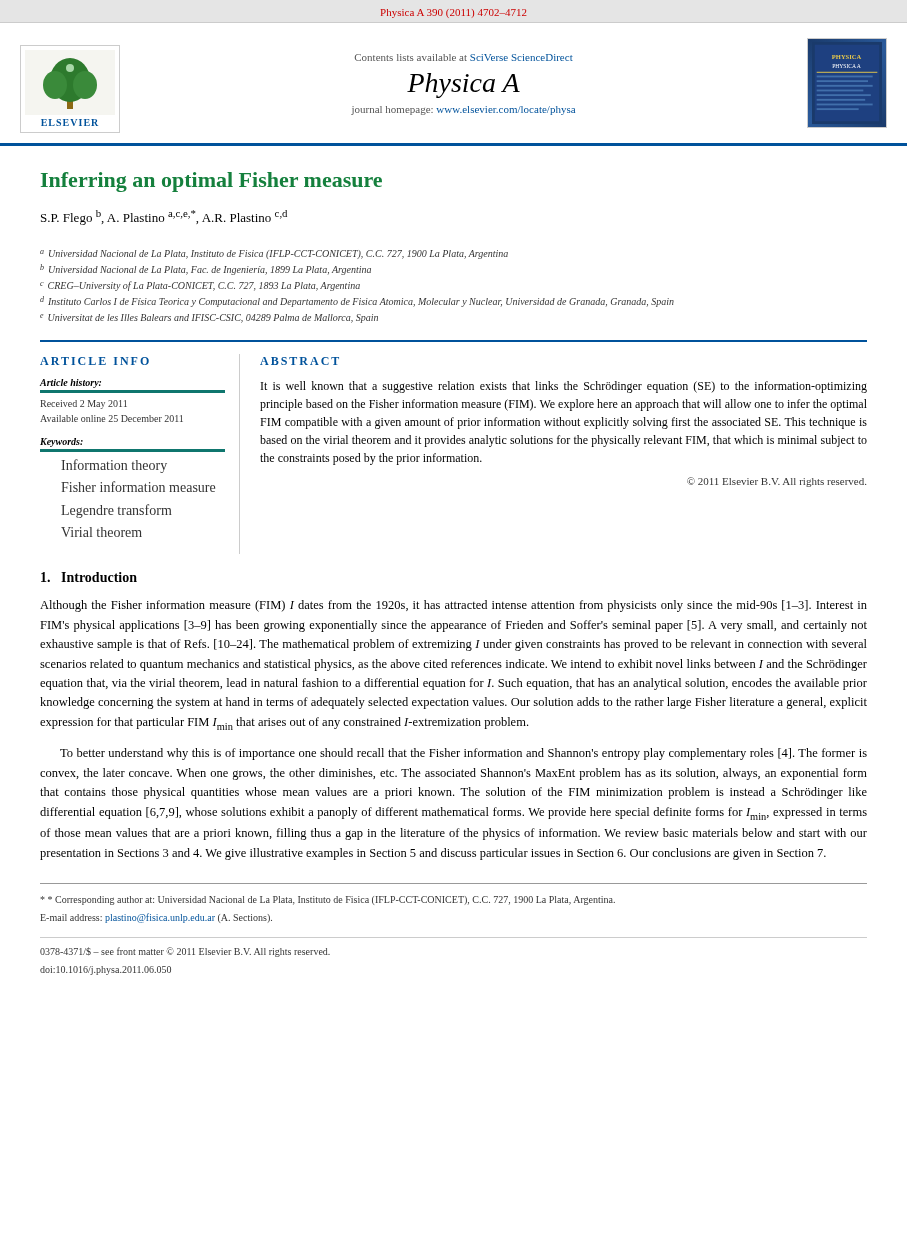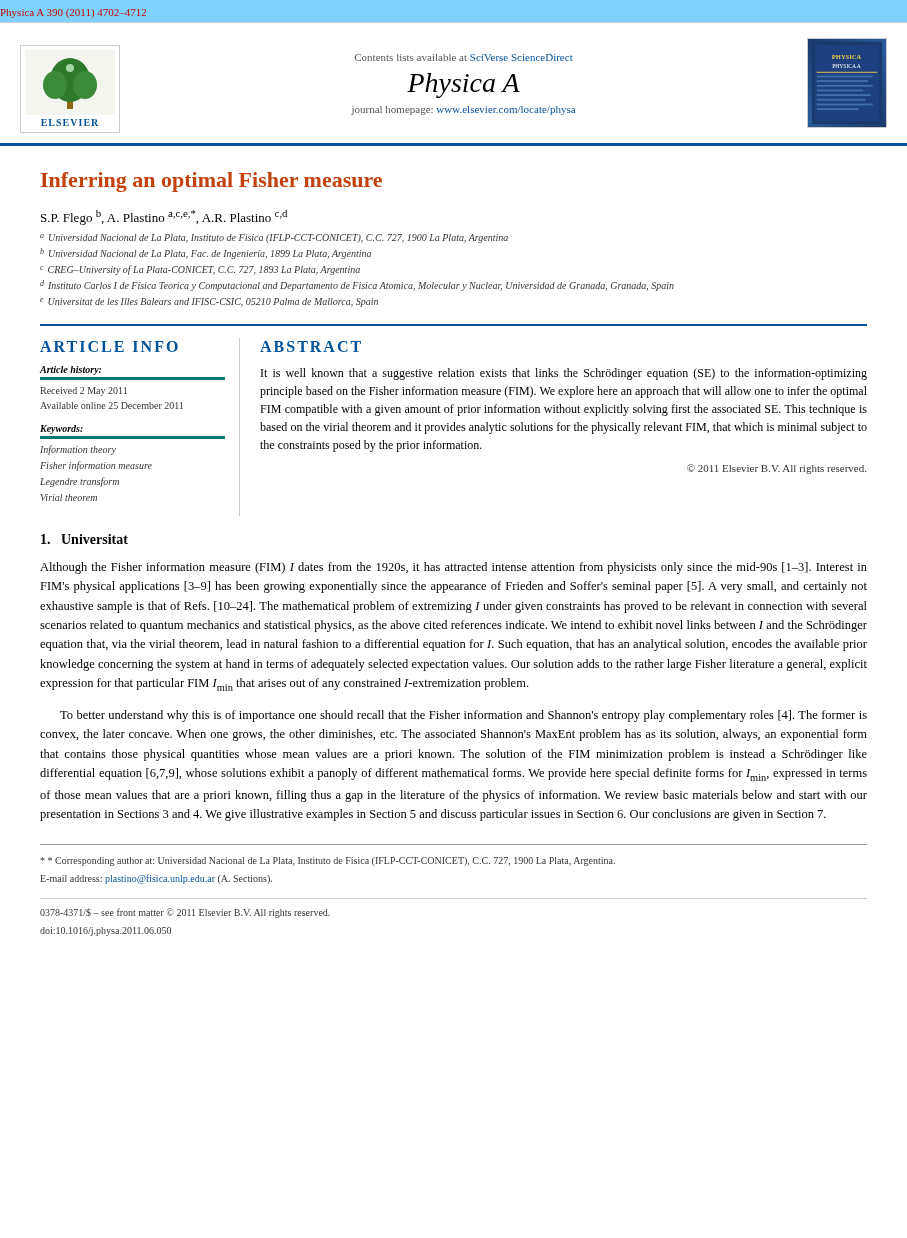--- a/index.html
+++ b/index.html
@@ -7,22 +7,22 @@
       font-family: 'Times New Roman', Times, serif;
       font-size: 13px;
       background: #fff;
       color: #000;
       width: 907px;
       min-height: 1238px;
     }
 
     
     .top-bar {
-      background: #7dd3fc;
-      text-align: left;
+      background: #e5e5e5;
+      text-align: center;
       font-size: 11px;
       color: #c00;
       padding: 6px 0 4px;
       border-bottom: 1px solid #ccc;
     }
 
     
     .journal-header {
       display: flex;
       align-items: center;
@@ -93,28 +93,28 @@
     
     .main-content {
       padding: 20px 40px;
     }
 
     
     .article-title {
       font-size: 22px;
       font-weight: bold;
       margin-bottom: 12px;
-      color: #c2410c;
+      color: #15803d;
       line-height: 1.3;
     }
 
     
     .authors {
       font-size: 13px;
-      margin-bottom: 4px;
+      margin-bottom: 20px;
       color: #000;
     }
 
     
     .affiliations {
       font-size: 10px;
       font-style: italic;
       color: #333;
       margin-bottom: 14px;
       line-height: 1.6;
@@ -141,21 +141,21 @@
       width: 200px;
       flex-shrink: 0;
       border-right: 1px solid #ccc;
       padding-right: 14px;
     }
     .abstract-col {
       flex: 1;
     }
 
     .col-heading {
-      font-size: 16px;
+      font-size: 12px;
       font-weight: bold;
       letter-spacing: 2px;
       text-transform: uppercase;
       color: #00529b;
       margin-bottom: 8px;
     }
 
     .article-info-section {
       margin-bottom: 10px;
     }
@@ -167,24 +167,24 @@
       margin-bottom: 3px;
       border-bottom: 3px solid #0f766e;
       padding-bottom: 2px;
     }
     .info-text {
       font-size: 10px;
       color: #333;
       line-height: 1.5;
     }
     .keywords-list {
-      font-size: 10px;
-      font-style: italic;
+      font-size: 14px;
       color: #333;
       line-height: 1.6;
+      margin-left: 21px;
     }
 
     .abstract-text {
       font-size: 12px;
       line-height: 1.5;
       color: #000;
       text-align: justify;
     }
     .copyright-line {
       font-size: 11px;
@@ -321,21 +321,21 @@
     <div class="affil-line">
       <span class="affil-sup">c</span>
       <span>CREG–University of La Plata-CONICET, C.C. 727, 1893 La Plata, Argentina</span>
     </div>
     <div class="affil-line">
       <span class="affil-sup">d</span>
       <span>Instituto Carlos I de Física Teorica y Computacional and Departamento de Fisica Atomica, Molecular y Nuclear, Universidad de Granada, Granada, Spain</span>
     </div>
     <div class="affil-line">
       <span class="affil-sup">e</span>
-      <span>Universitat de les Illes Balears and IFISC-CSIC, 05210 Palma de Mallorca, Spain</span>
+      <span>Universitat de les Illes Balears and IFISC-CSIC, 04289 Palma de Mallorca, Spain</span>
     </div>
   </div>
 
   <div class="two-col">
 
     <div class="article-info-col">
       <div class="col-heading">ARTICLE INFO</div>
 
       <div class="article-info-section">
         <div class="info-label">Article history:</div>
@@ -358,21 +358,21 @@
       <div class="col-heading">ABSTRACT</div>
       <div class="abstract-text">It is well known that a suggestive relation exists that links the Schrödinger equation (SE) to the information-optimizing principle based on the Fisher information measure (FIM). We explore here an approach that will allow one to infer the optimal FIM compatible with a given amount of prior information without explicitly solving first the associated SE. This technique is based on the virial theorem and it provides analytic solutions for the physically relevant FIM, that which is minimal subject to the constraints posed by the prior information.</div>
       <div class="copyright-line">© 2011 Elsevier B.V. All rights reserved.</div>
     </div>
   </div>
 
   <div>
     <div class="section-heading">
       <span>1.</span>
       &nbsp;
-      <span>Universitat</span>
+      <span>Introduction</span>
     </div>
 
     <p class="body-text no-indent">
       Although the Fisher information measure (FIM) <i>I</i> dates from the 1920s, it has attracted intense attention from physicists only since the mid-90s [1–3]. Interest in FIM's physical applications [3–9] has been growing exponentially since the appearance of Frieden and Soffer's seminal paper [5]. A very small, and certainly not exhaustive sample is that of Refs. [10–24]. The mathematical problem of extremizing <i>I</i> under given constraints has proved to be relevant in connection with several scenarios related to quantum mechanics and statistical physics, as the above cited references indicate. We intend to exhibit novel links between <i>I</i> and the Schrödinger equation that, via the virial theorem, lead in natural fashion to a differential equation for <i>I</i>. Such equation, that has an analytical solution, encodes the available prior knowledge concerning the system at hand in terms of adequately selected expectation values. Our solution adds to the rather large Fisher literature a general, explicit expression for that particular FIM <i>I</i><sub>min</sub> that arises out of any constrained <i>I</i>-extremization problem.
     </p>
 
     <p class="body-text">
       To better understand why this is of importance one should recall that the Fisher information and Shannon's entropy play complementary roles [4]. The former is convex, the later concave. When one grows, the other diminishes, etc. The associated Shannon's MaxEnt problem has as its solution, always, an exponential form that contains those physical quantities whose mean values are a priori known. The solution of the FIM minimization problem is instead a Schrödinger like differential equation [6,7,9], whose solutions exhibit a panoply of different mathematical forms. We provide here special definite forms for <i>I</i><sub>min</sub>, expressed in terms of those mean values that are a priori known, filling thus a gap in the literature of the physics of information. We review basic materials below and start with our presentation in Sections 3 and 4. We give illustrative examples in Section 5 and discuss particular issues in Section 6. Our conclusions are given in Section 7.
     </p>
   </div>

